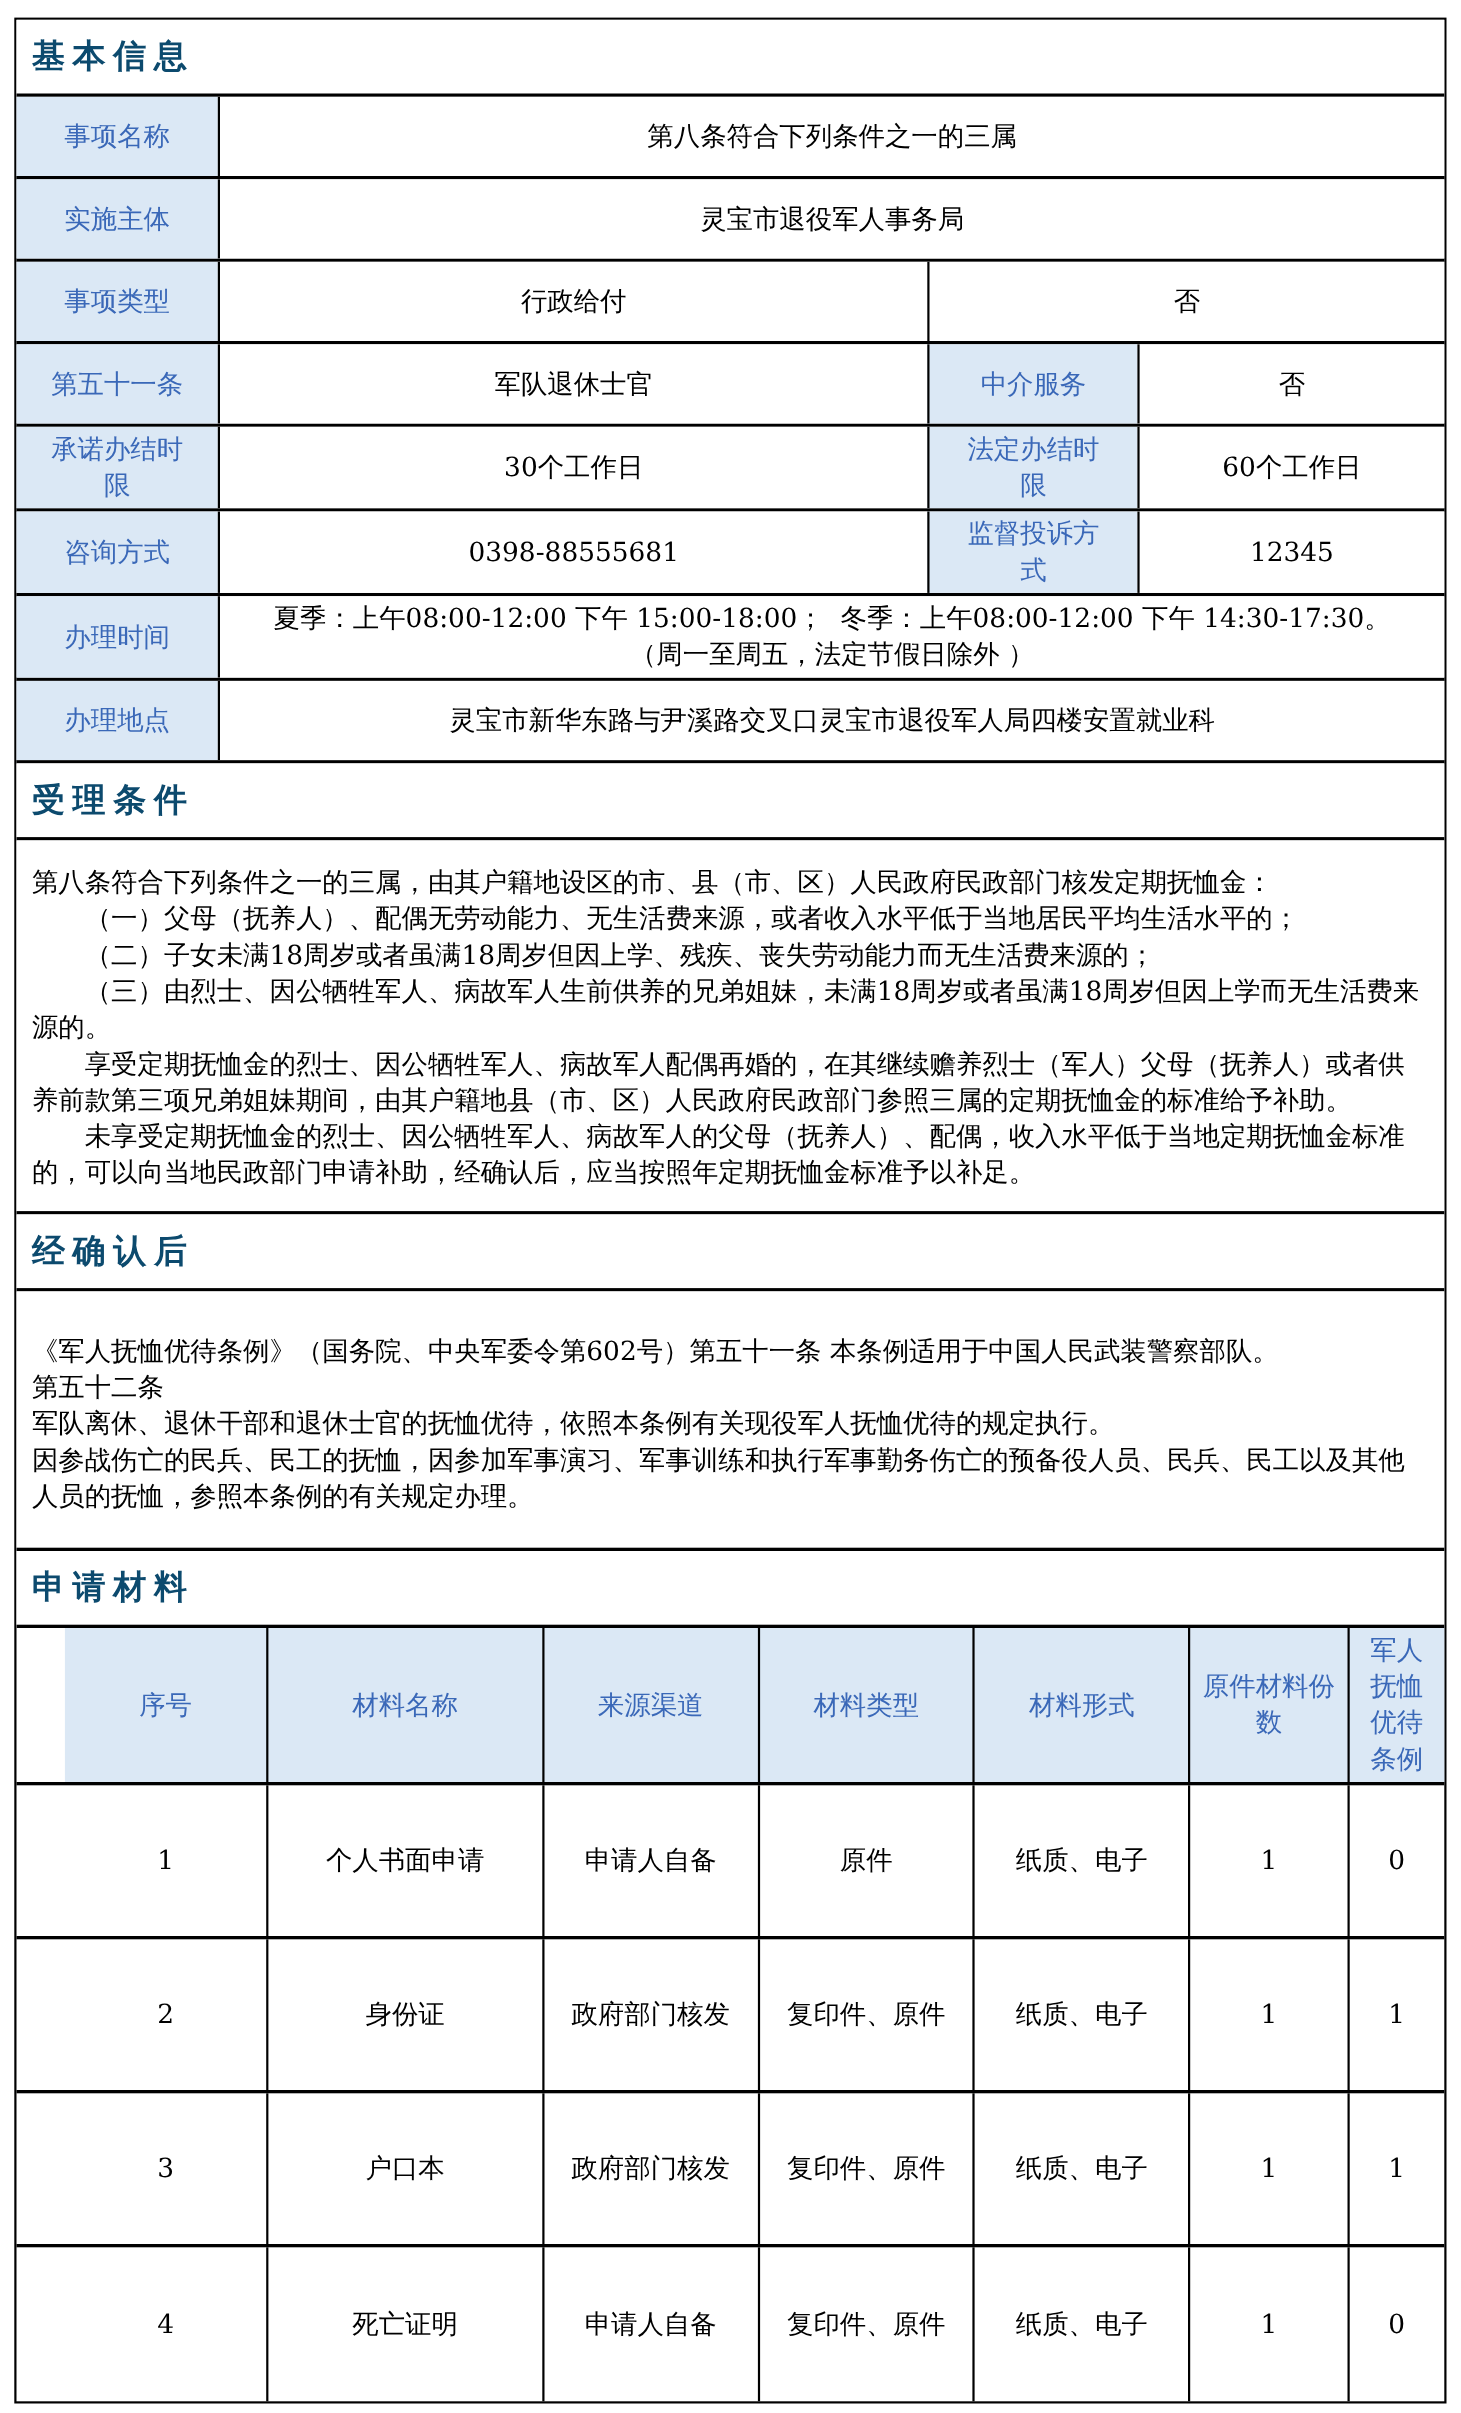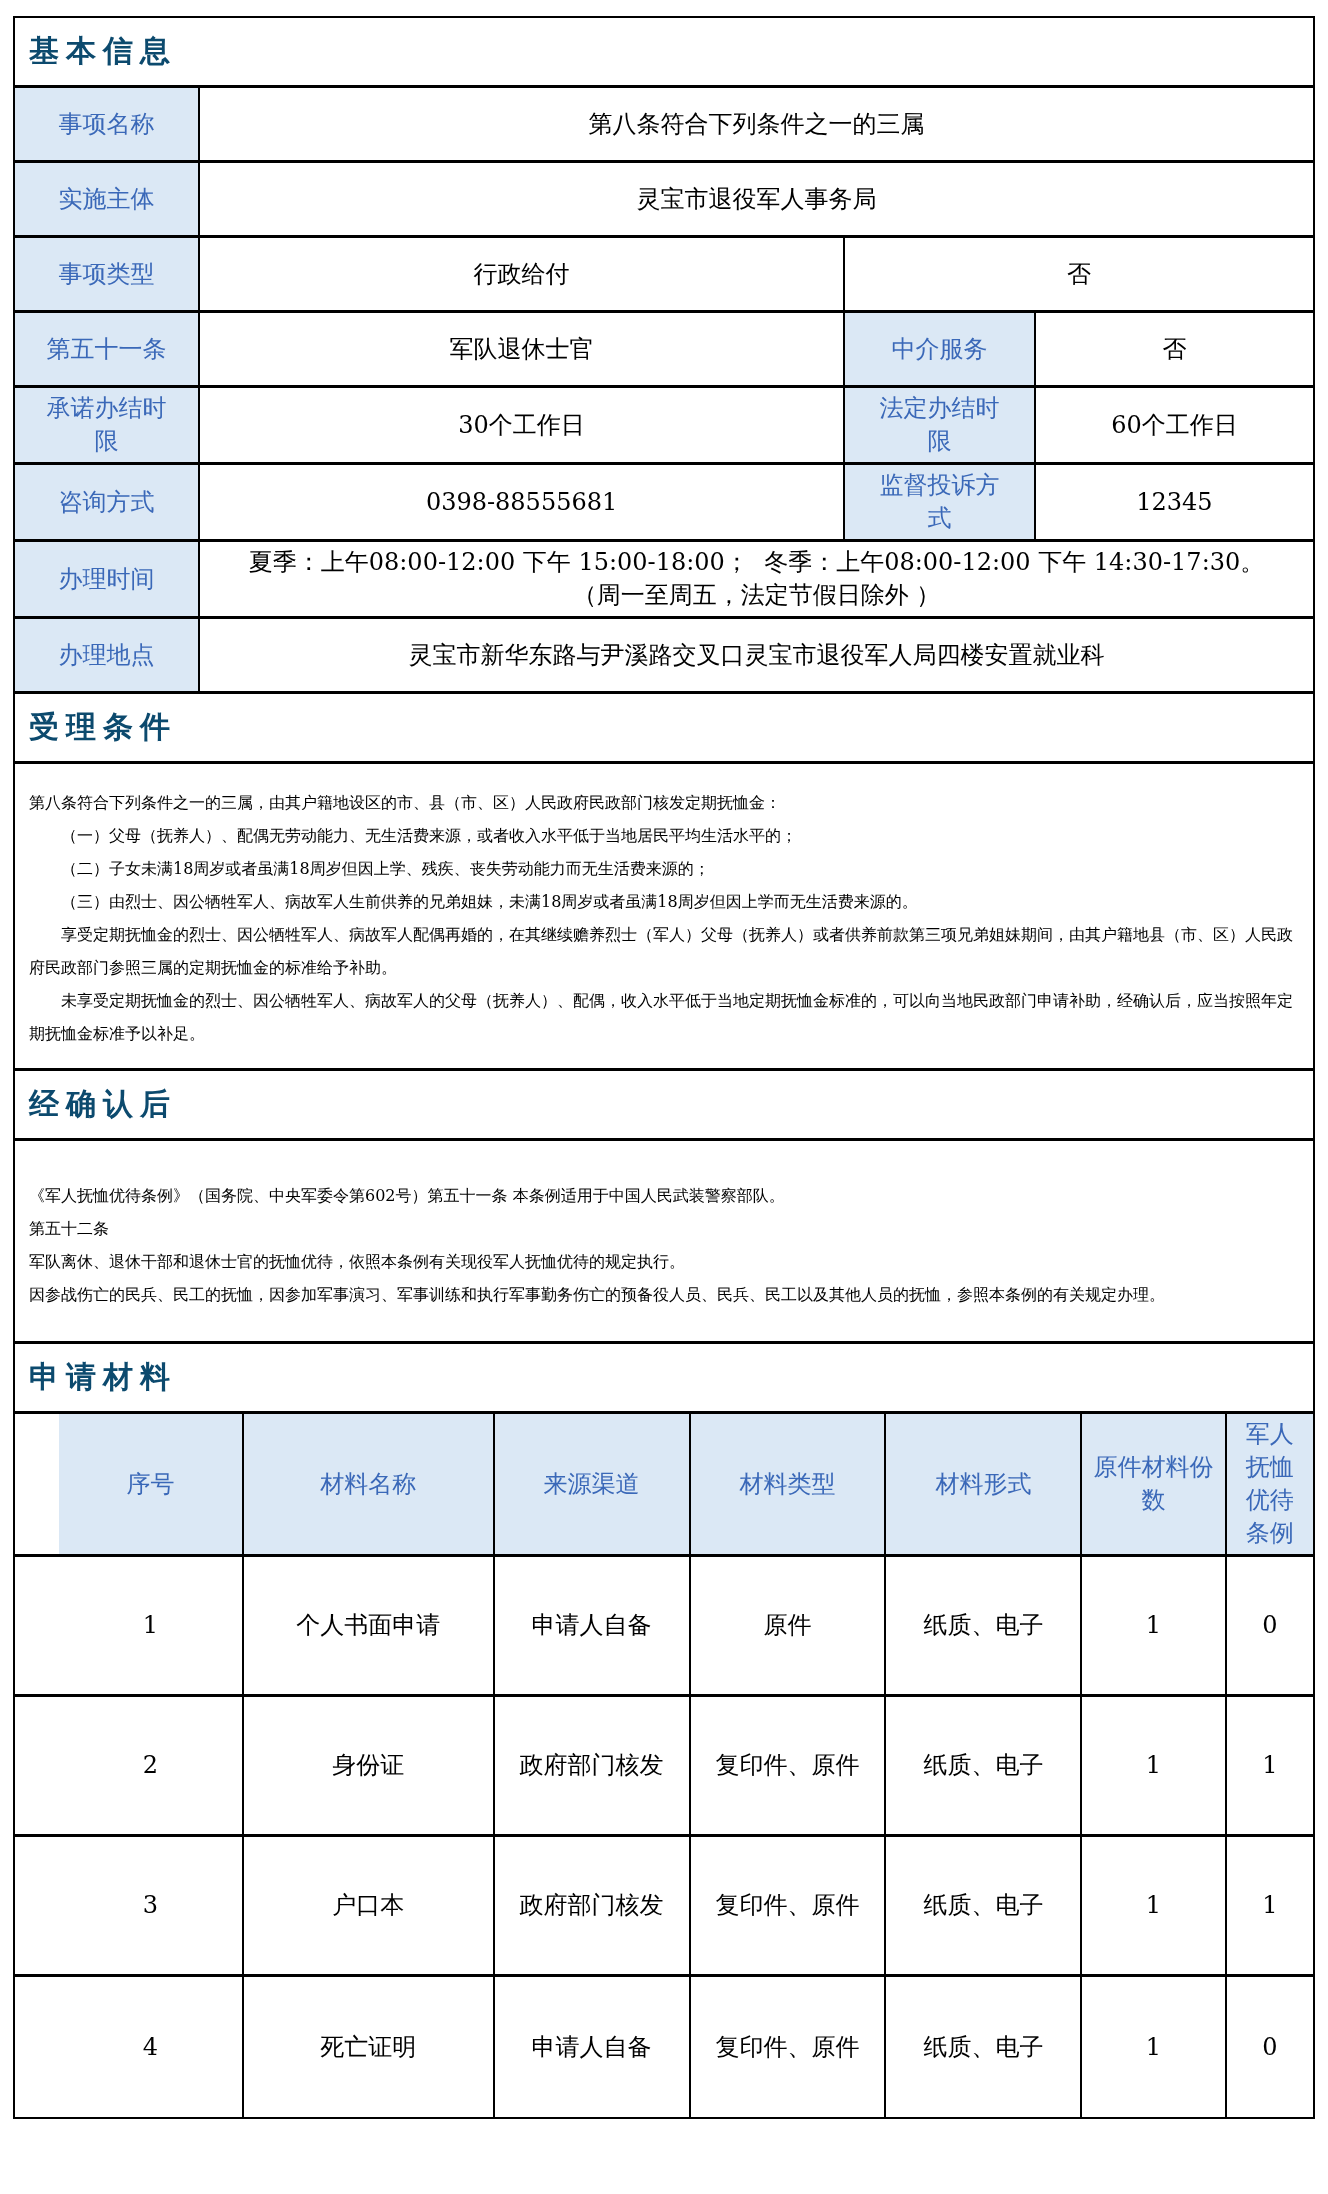--- a/index.html
+++ b/index.html
@@ -67,21 +67,21 @@
   
   .content-block {
     box-sizing: border-box;
     border-bottom: 3px solid #000000;
     padding: 22px 16px 18px 14px;
     background: #ffffff;
   }
   .content-block.basis { padding: 38px 16px 30px 14px; }
   .content-block p {
     margin: 0;
-    font-size: 16px;
+    font-size: 24px;
     line-height: 33px;
     text-align: left;
   }
   .content-block p.indent { text-indent: 2em; }
   
   .mat-row {
     display: flex;
     box-sizing: border-box;
     border-bottom: 3px solid #000000;
   }

